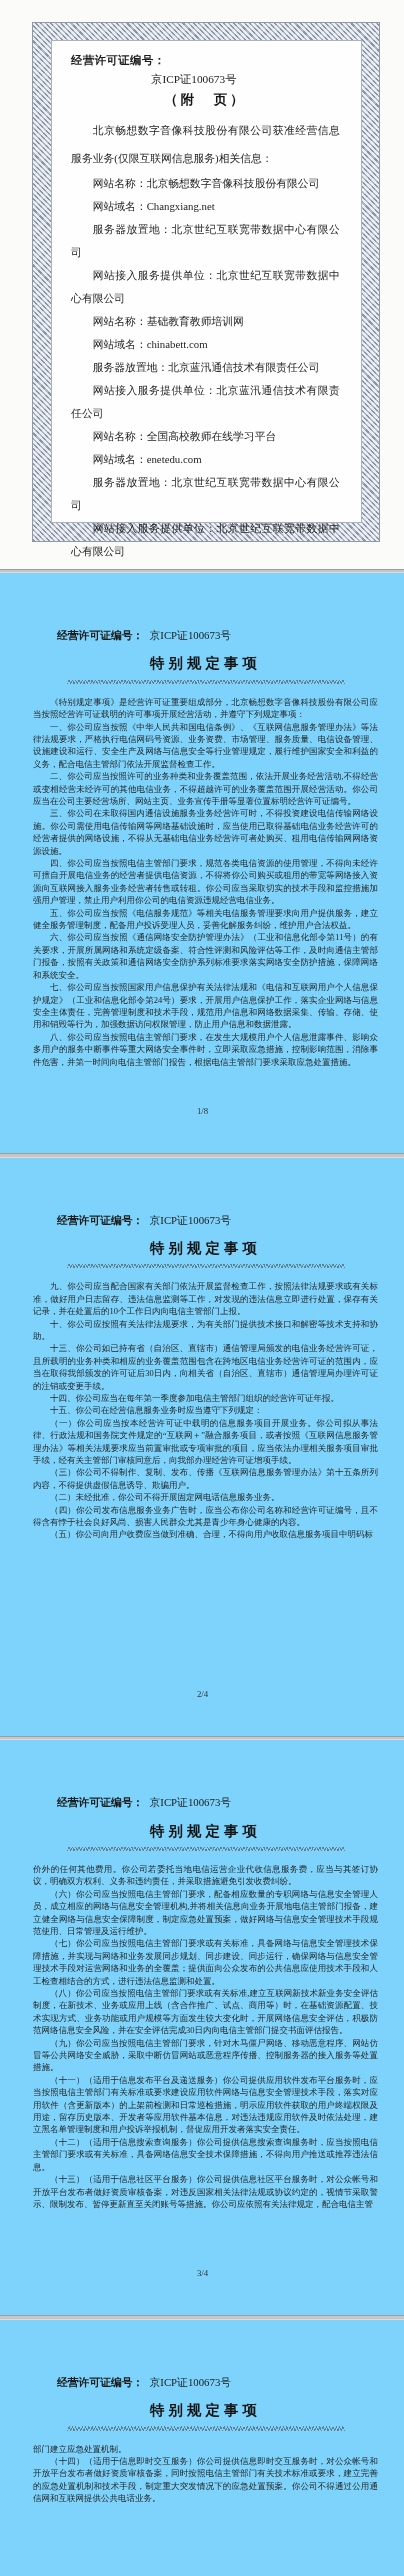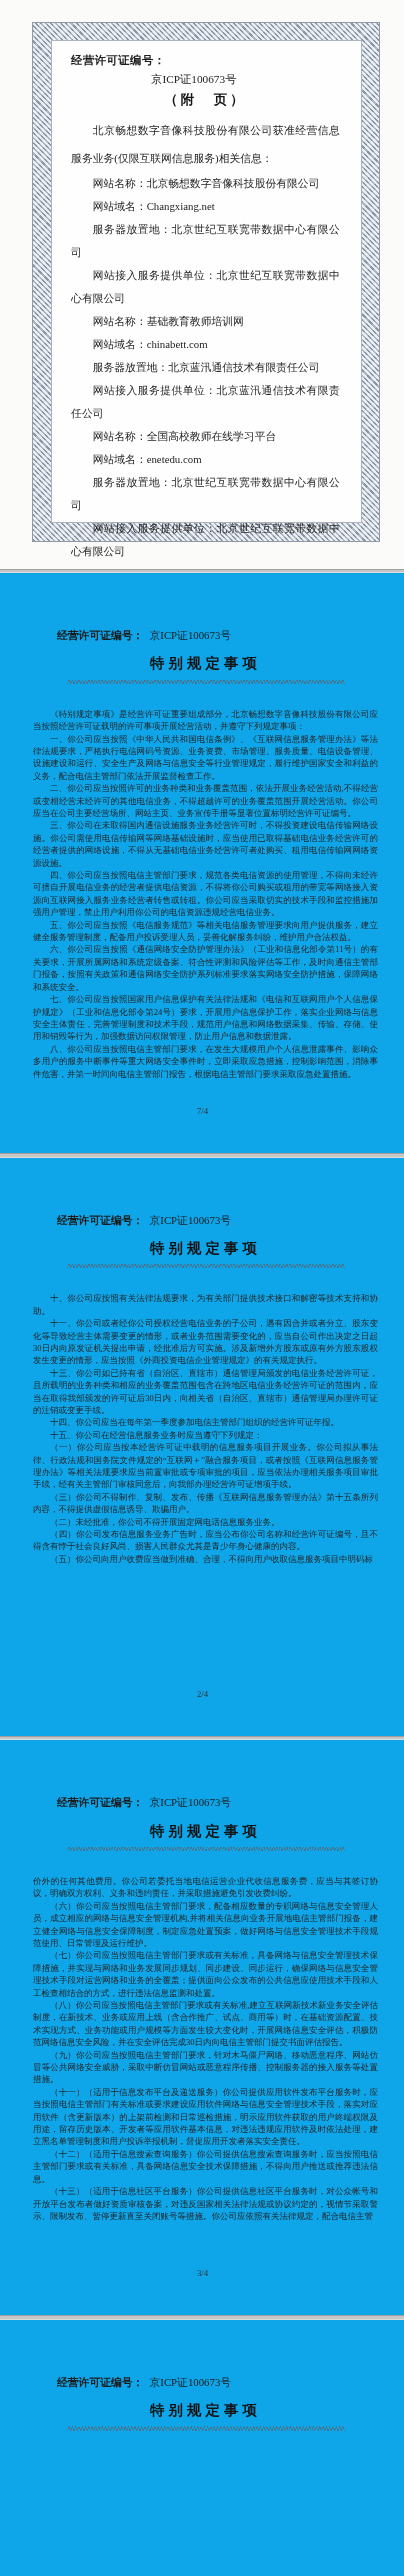--- a/index.html
+++ b/index.html
@@ -24,31 +24,31 @@
   .cert-intro{font-size:10.8px;line-height:28px;text-indent:2em;text-align:justify;
     margin:5.2px 0 0 0;color:#1d1d1d;}
   .entry{font-size:10.8px;line-height:23px;text-indent:2em;text-align:justify;margin:0;color:#1d1d1d;}
 
   
   .divider{height:4.6px;background:#c6c6c6;border-top:0.5px solid #9e9e9e;border-bottom:0.5px solid #dcdcdc;
     box-sizing:border-box;}
   .divider.first{margin-top:27px;}
 
   
-  .sheet{position:relative;box-sizing:border-box;padding:56px 27px 0 33px;background:#0ea5e9;}
+  .sheet{position:relative;box-sizing:border-box;padding:56px 27px 0 33px;background:#7dd3fc;}
   .sheet-hdr{padding-left:24px;}
   .hdr-label{font-family:"Liberation Sans",sans-serif;font-weight:bold;font-size:10.8px;color:#1c1c1c;}
   .hdr-no{font-size:10.8px;color:#1c1c1c;margin-left:4.1px;}
   .sheet-title{font-size:14.4px;font-weight:bold;text-align:center;letter-spacing:4.1px;
     margin:11.3px 0 0 0;color:#141414;}
   .zigzag{height:4.1px;width:278px;margin:6.2px auto 0 auto;opacity:.75;
     background:
       repeating-linear-gradient(70deg,#5d636c 0 0.8px,transparent 0.8px 3.1px),
       repeating-linear-gradient(-70deg,#5d636c 0 0.8px,transparent 0.8px 3.1px);}
-  .sheet-body{margin-top:24px;}
+  .sheet-body{margin-top:12px;}
   .sheet-body p{font-size:8.5px;line-height:12.4px;text-align:justify;text-indent:2em;
     margin:0;color:#262626;}
   .sheet-body p.cont{text-indent:0;}
   .pagenum{position:absolute;left:0;right:0;bottom:37px;text-align:center;font-size:8.8px;color:#333;}
   .s1{height:580px;} .s2{height:578px;} .s3{height:575px;} .s4{height:552px;}
 </style>
 </head>
 <body>
 
 <div class="canvas">
@@ -89,35 +89,35 @@
       <p>《特别规定事项》是经营许可证重要组成部分，北京畅想数字音像科技股份有限公司应当按照经营许可证载明的许可事项开展经营活动，并遵守下列规定事项：</p>
       <p>一、你公司应当按照《中华人民共和国电信条例》、《互联网信息服务管理办法》等法律法规要求，严格执行电信网码号资源、业务资费、市场管理、服务质量、电信设备管理、设施建设和运行、安全生产及网络与信息安全等行业管理规定，履行维护国家安全和利益的义务，配合电信主管部门依法开展监督检查工作。</p>
       <p>二、你公司应当按照许可的业务种类和业务覆盖范围，依法开展业务经营活动,不得经营或变相经营未经许可的其他电信业务，不得超越许可的业务覆盖范围开展经营活动。你公司应当在公司主要经营场所、网站主页、业务宣传手册等显著位置标明经营许可证编号。</p>
       <p>三、你公司在未取得国内通信设施服务业务经营许可时，不得投资建设电信传输网络设施。你公司需使用电信传输网等网络基础设施时，应当使用已取得基础电信业务经营许可的经营者提供的网络设施，不得从无基础电信业务经营许可者处购买、租用电信传输网网络资源设施。</p>
       <p>四、你公司应当按照电信主管部门要求，规范各类电信资源的使用管理，不得向未经许可擅自开展电信业务的经营者提供电信资源，不得将你公司购买或租用的带宽等网络接入资源向互联网接入服务业务经营者转售或转租。你公司应当采取切实的技术手段和监控措施加强用户管理，禁止用户利用你公司的电信资源违规经营电信业务。</p>
       <p>五、你公司应当按照《电信服务规范》等相关电信服务管理要求向用户提供服务，建立健全服务管理制度，配备用户投诉受理人员，妥善化解服务纠纷，维护用户合法权益。</p>
       <p>六、你公司应当按照《通信网络安全防护管理办法》（工业和信息化部令第11号）的有关要求，开展所属网络和系统定级备案、符合性评测和风险评估等工作，及时向通信主管部门报备，按照有关政策和通信网络安全防护系列标准要求落实网络安全防护措施，保障网络和系统安全。</p>
       <p>七、你公司应当按照国家用户信息保护有关法律法规和《电信和互联网用户个人信息保护规定》（工业和信息化部令第24号）要求，开展用户信息保护工作，落实企业网络与信息安全主体责任，完善管理制度和技术手段，规范用户信息和网络数据采集、传输、存储、使用和销毁等行为，加强数据访问权限管理，防止用户信息和数据泄露。</p>
       <p>八、你公司应当按照电信主管部门要求，在发生大规模用户个人信息泄露事件、影响众多用户的服务中断事件等重大网络安全事件时，立即采取应急措施，控制影响范围，消除事件危害，并第一时间向电信主管部门报告，根据电信主管部门要求采取应急处置措施。</p>
     </div>
-    <div class="pagenum">7/4</div>
+    <div class="pagenum">1/8</div>
   </section>
 
   <div class="divider"></div>
 
   <section class="sheet s2">
     <div class="sheet-hdr">
       <span class="hdr-label">经营许可证编号：</span>
       <span class="hdr-no">京ICP证100673号</span>
     </div>
     <h2 class="sheet-title">特别规定事项</h2>
     <div class="zigzag"></div>
     <div class="sheet-body">
+      <p>九、你公司应当配合国家有关部门依法开展监督检查工作，按照法律法规要求或有关标准，做好用户日志留存、违法信息监测等工作，对发现的违法信息立即进行处置，保存有关记录，并在处置后的10个工作日内向电信主管部门上报。</p>
       <p>十、你公司应按照有关法律法规要求，为有关部门提供技术接口和解密等技术支持和协助。</p>
-      <p>十一、你公司或者经你公司授权经营电信业务的子公司，遇有因合并或者分立、股东变化等导致经营主体需要变更的情形，或者业务范围需要变化的，应当自公司作出决定之日起30日内向原发证机关提出申请，经批准后方可实施。涉及新增外方股东或原有外方股东股权发生变更的情形，应当按照《外商投资电信企业管理规定》的有关规定执行。</p>
       <p>十三、你公司如已持有省（自治区、直辖市）通信管理局颁发的电信业务经营许可证，且所载明的业务种类和相应的业务覆盖范围包含在跨地区电信业务经营许可证的范围内，应当在取得我部颁发的许可证后30日内，向相关省（自治区、直辖市）通信管理局办理许可证的注销或变更手续。</p>
       <p>十四、你公司应当在每年第一季度参加电信主管部门组织的经营许可证年报。</p>
       <p>十五、你公司在经营信息服务业务时应当遵守下列规定：</p>
       <p>（一）你公司应当按本经营许可证中载明的信息服务项目开展业务。你公司拟从事法律、行政法规和国务院文件规定的“互联网＋”融合服务项目，或者按照《互联网信息服务管理办法》等相关法规要求应当前置审批或专项审批的项目，应当依法办理相关服务项目审批手续，经有关主管部门审核同意后，向我部办理经营许可证增项手续。</p>
       <p>（三）你公司不得制作、复制、发布、传播《互联网信息服务管理办法》第十五条所列内容，不得提供虚假信息诱导、欺骗用户。</p>
       <p>（二）未经批准，你公司不得开展固定网电话信息服务业务。</p>
       <p>（四）你公司发布信息服务业务广告时，应当公布你公司名称和经营许可证编号，且不得含有悖于社会良好风尚、损害人民群众尤其是青少年身心健康的内容。</p>
       <p>（五）你公司向用户收费应当做到准确、合理，不得向用户收取信息服务项目中明码标</p>
     </div>
     <div class="pagenum">2/4</div>
@@ -147,17 +147,21 @@
 
   <div class="divider"></div>
 
   <section class="sheet s4 last">
     <div class="sheet-hdr">
       <span class="hdr-label">经营许可证编号：</span>
       <span class="hdr-no">京ICP证100673号</span>
     </div>
     <h2 class="sheet-title">特别规定事项</h2>
     <div class="zigzag"></div>
+    <div class="sheet-body">
+      <p class="cont">部门建立应急处置机制。</p>
+      <p>（十四）（适用于信息即时交互服务）你公司提供信息即时交互服务时，对公众帐号和开放平台发布者做好资质审核备案，同时按照电信主管部门有关技术标准或要求，建立完善的应急处置机制和技术手段，制定重大突发情况下的应急处置预案。你公司不得通过公用通信网和互联网提供公共电话业务。</p>
+    </div>
 
   </section>
 
 </div>
 
 
 </body></html>

